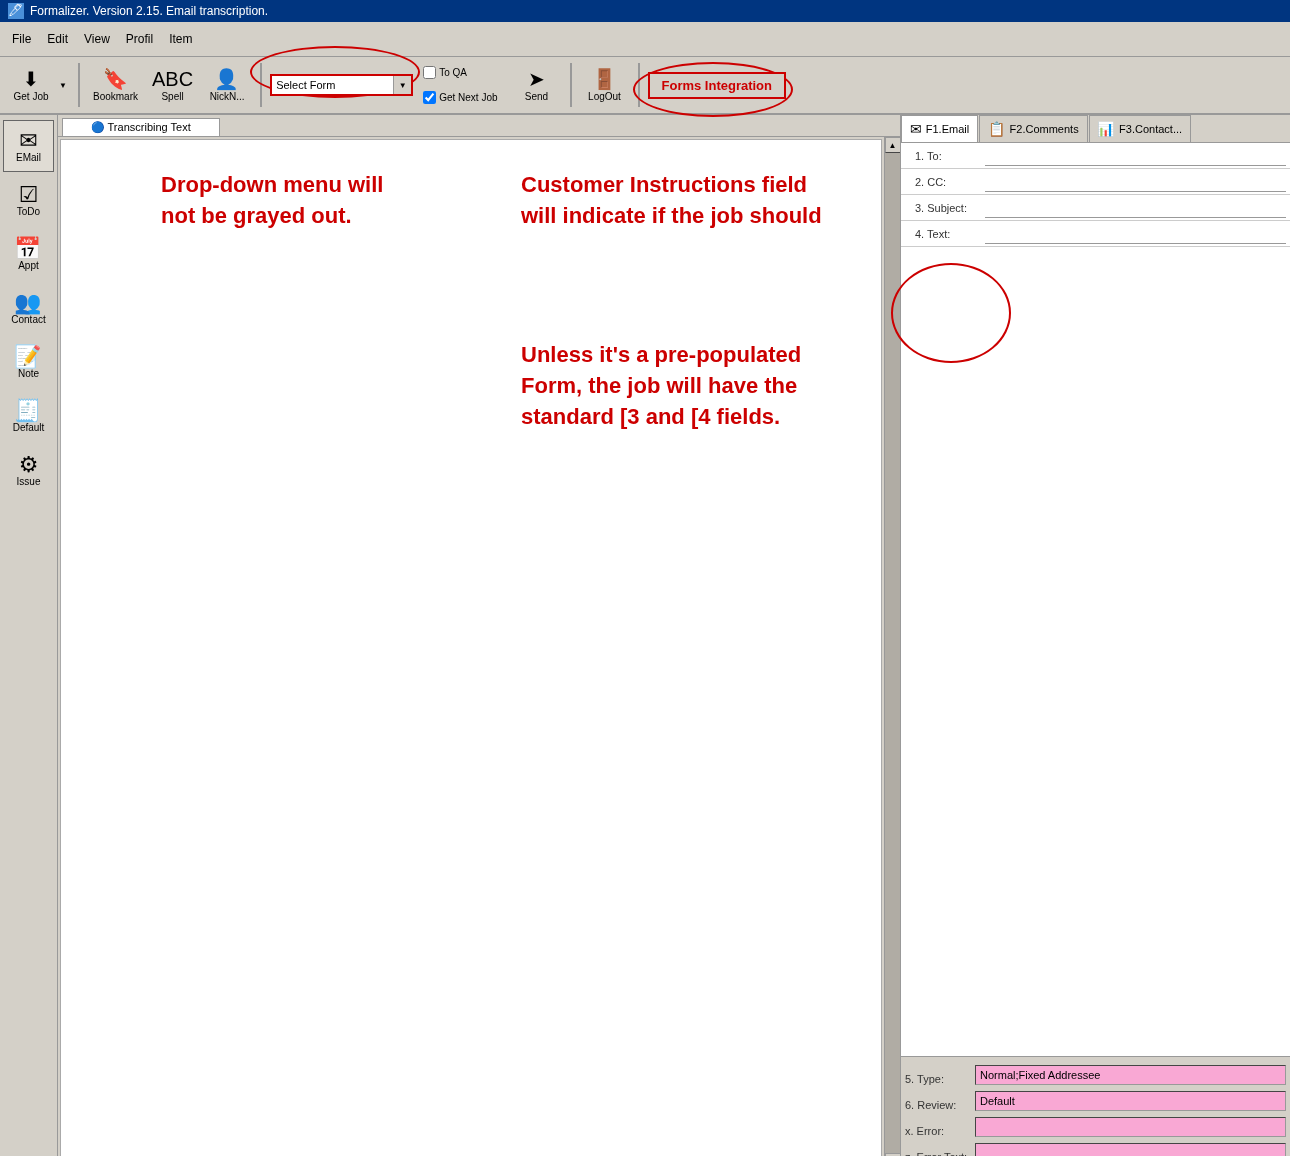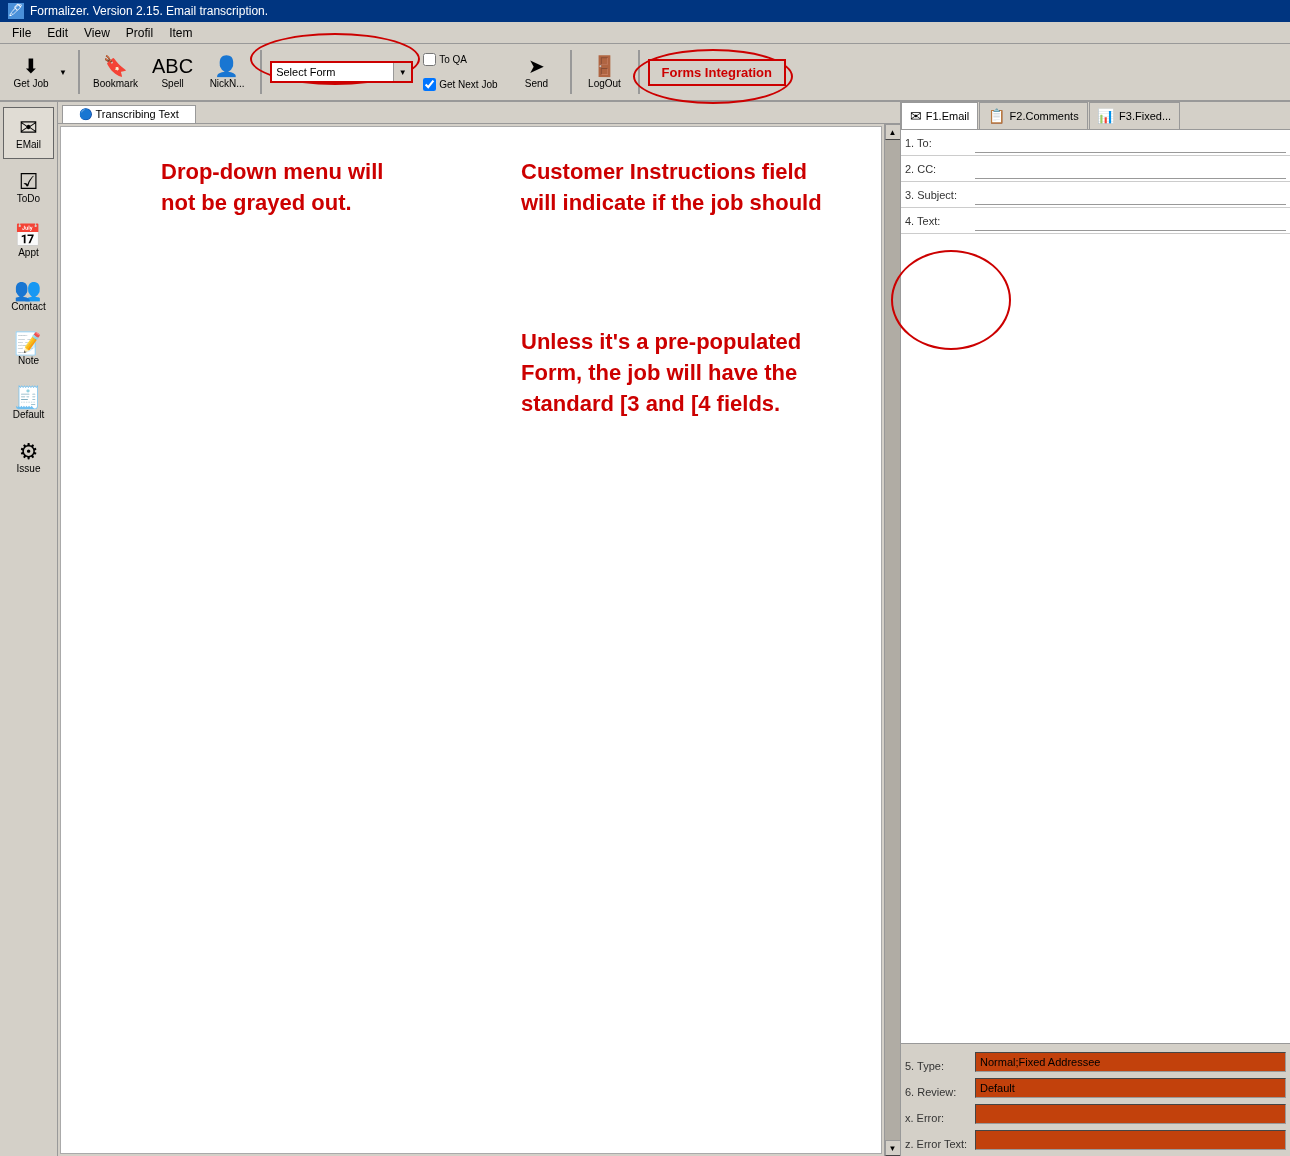--- a/index.html
+++ b/index.html
@@ -16,21 +16,21 @@
       font-size: 12px;
     }
     .title-bar-icon {
       width: 16px; height: 16px; margin-right: 6px;
       background: #4a90d9; display: inline-block;
     }
 
     
     .menu-bar {
       background: #d4d0c8;
-      height: 22px;
+      height: 35px;
       display: flex;
       align-items: center;
       padding: 0 4px;
       border-bottom: 1px solid #999;
     }
     .menu-item {
       padding: 2px 8px;
       font-size: 12px;
       cursor: pointer;
     }
@@ -201,21 +201,21 @@
     }
     .tab-bar {
       background: #d4d0c8;
       height: 22px;
       display: flex;
       align-items: flex-end;
       padding-left: 4px;
       border-bottom: 1px solid #999;
     }
     .tab {
-      padding: 2px 16px;
+      padding: 2px 28px;
       font-size: 11px;
       background: white;
       border: 1px solid #999;
       border-bottom: none;
       cursor: pointer;
       margin-right: 2px;
     }
     .content-area {
       flex: 1;
       background: white;
@@ -295,20 +295,21 @@
       align-items: center;
       height: 26px;
       border-bottom: 1px solid #ccc;
       padding: 0 4px;
     }
     .field-label {
       font-size: 11px;
       width: 70px;
       color: #333;
       flex-shrink: 0;
+      margin-left: 10px;
     }
     .field-input {
       flex: 1;
       height: 20px;
       border: none;
       border-bottom: 1px solid #999;
       background: transparent;
       font-size: 11px;
       outline: none;
     }
@@ -338,21 +339,21 @@
       height: 24px;
       margin-bottom: 2px;
     }
     .bottom-field-label {
       font-size: 11px;
       width: 70px;
       color: #333;
     }
     .bottom-field-value {
       font-size: 11px;
-      background: #c2410c;
+      background: #f9a8d4;
       border: 1px inset #999;
       height: 20px;
       flex: 1;
       padding: 0 4px;
       display: flex;
       align-items: center;
     }
 
     .scrollbar-vert {
       width: 16px;
@@ -529,21 +530,21 @@
       <div class="right-tab active">
         <span class="right-tab-icon">✉</span>
         <span>F1.Email</span>
       </div>
       <div class="right-tab">
         <span class="right-tab-icon">📋</span>
         <span>F2.Comments</span>
       </div>
       <div class="right-tab">
         <span class="right-tab-icon">📊</span>
-        <span>F3.Fixed...</span>
+        <span>F3.Contact...</span>
       </div>
     </div>
 
     <div class="right-content">
 
       <div class="right-circle"></div>
 
       <div class="field-row">
         <span class="field-label">1. To:</span>
         <input class="field-input" type="text" value="" style="">

